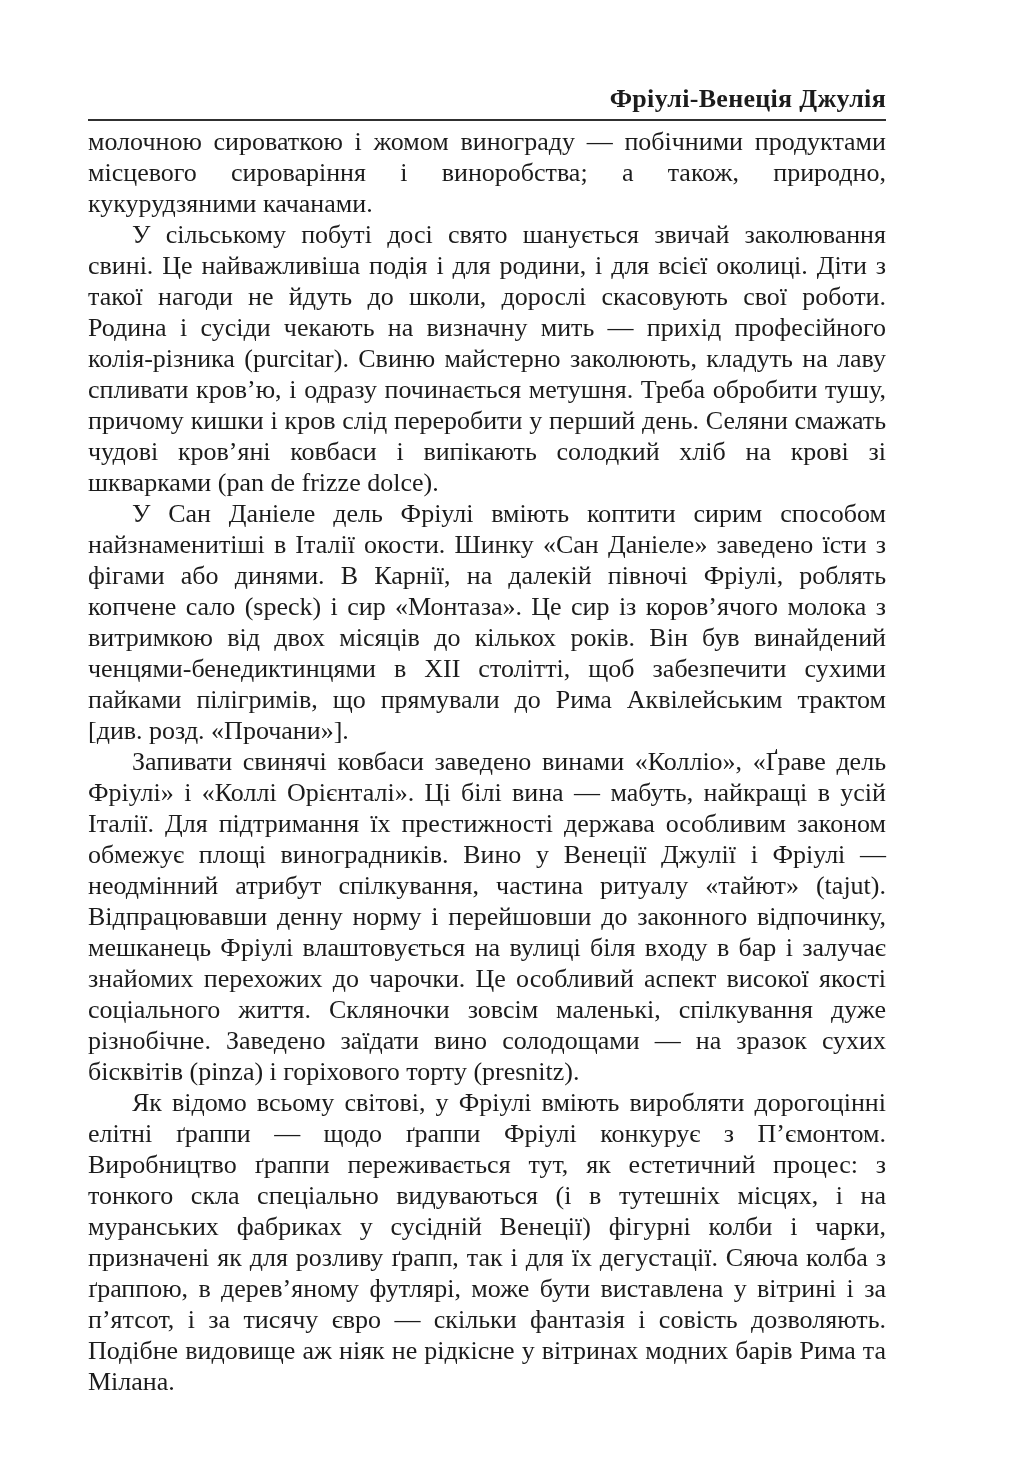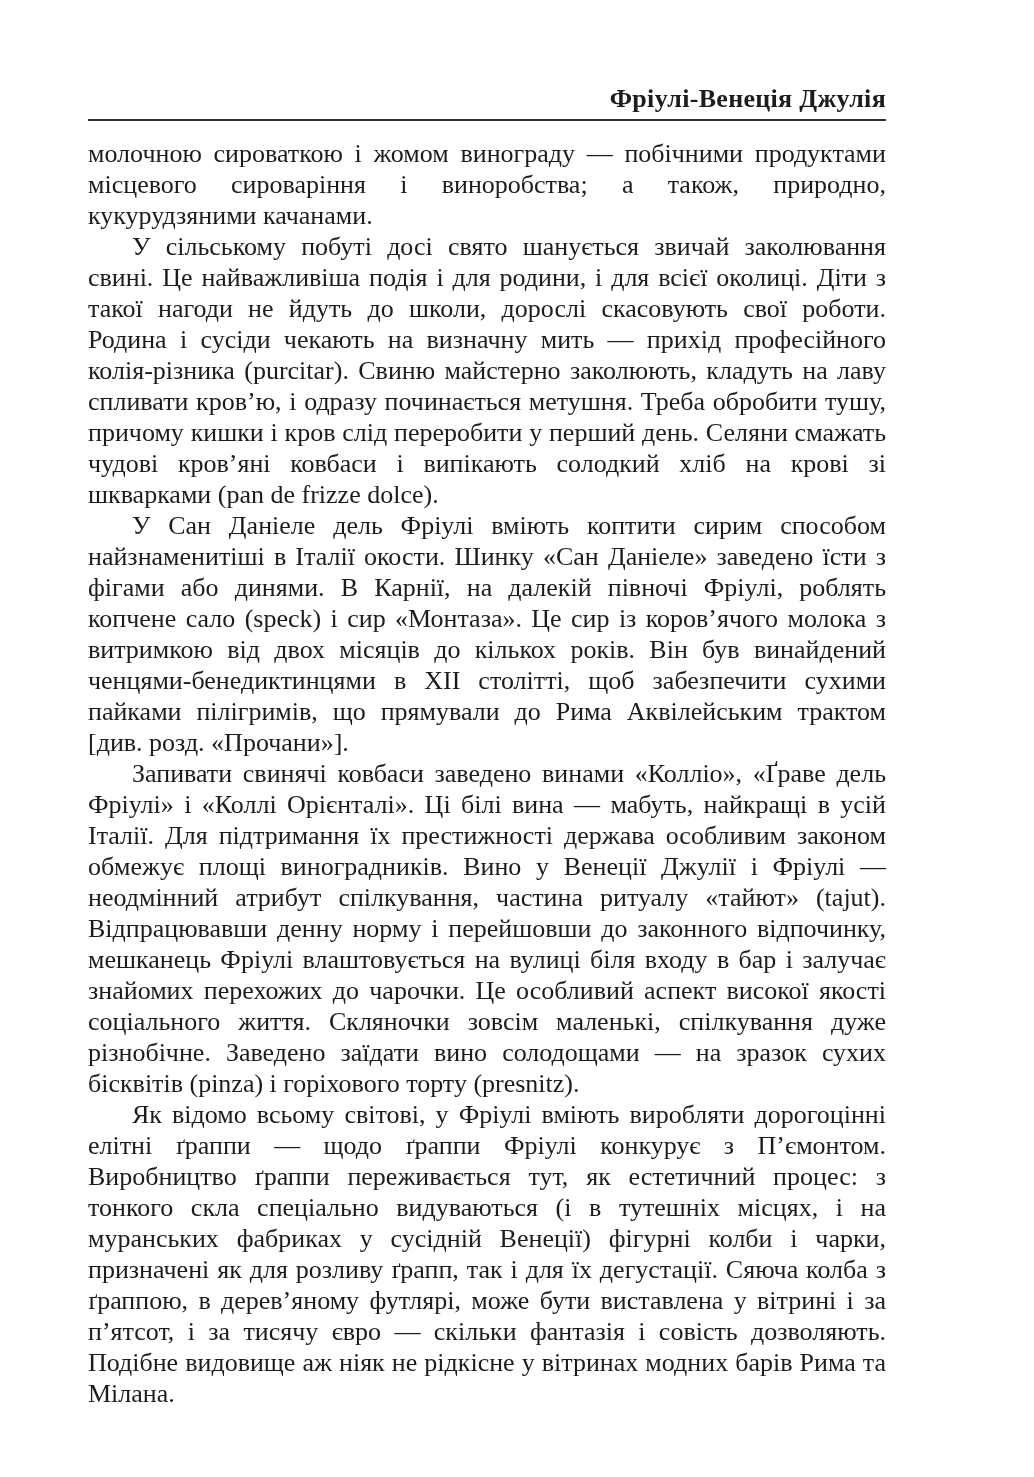--- a/index.html
+++ b/index.html
@@ -33,21 +33,21 @@
     position: absolute;
     left: 88px;
     top: 119px;
     width: 798px;
     height: 2px;
     background: #303030;
   }
   .text-block {
     position: absolute;
     left: 88px;
-    top: 138px;
+    top: 126px;
     width: 798px;
     font-size: 26px;
     line-height: 31px;
     text-align: justify;
     color: #1c1c1c;
   }
   .para {
     margin: 0;
     text-indent: 44px;
   }

